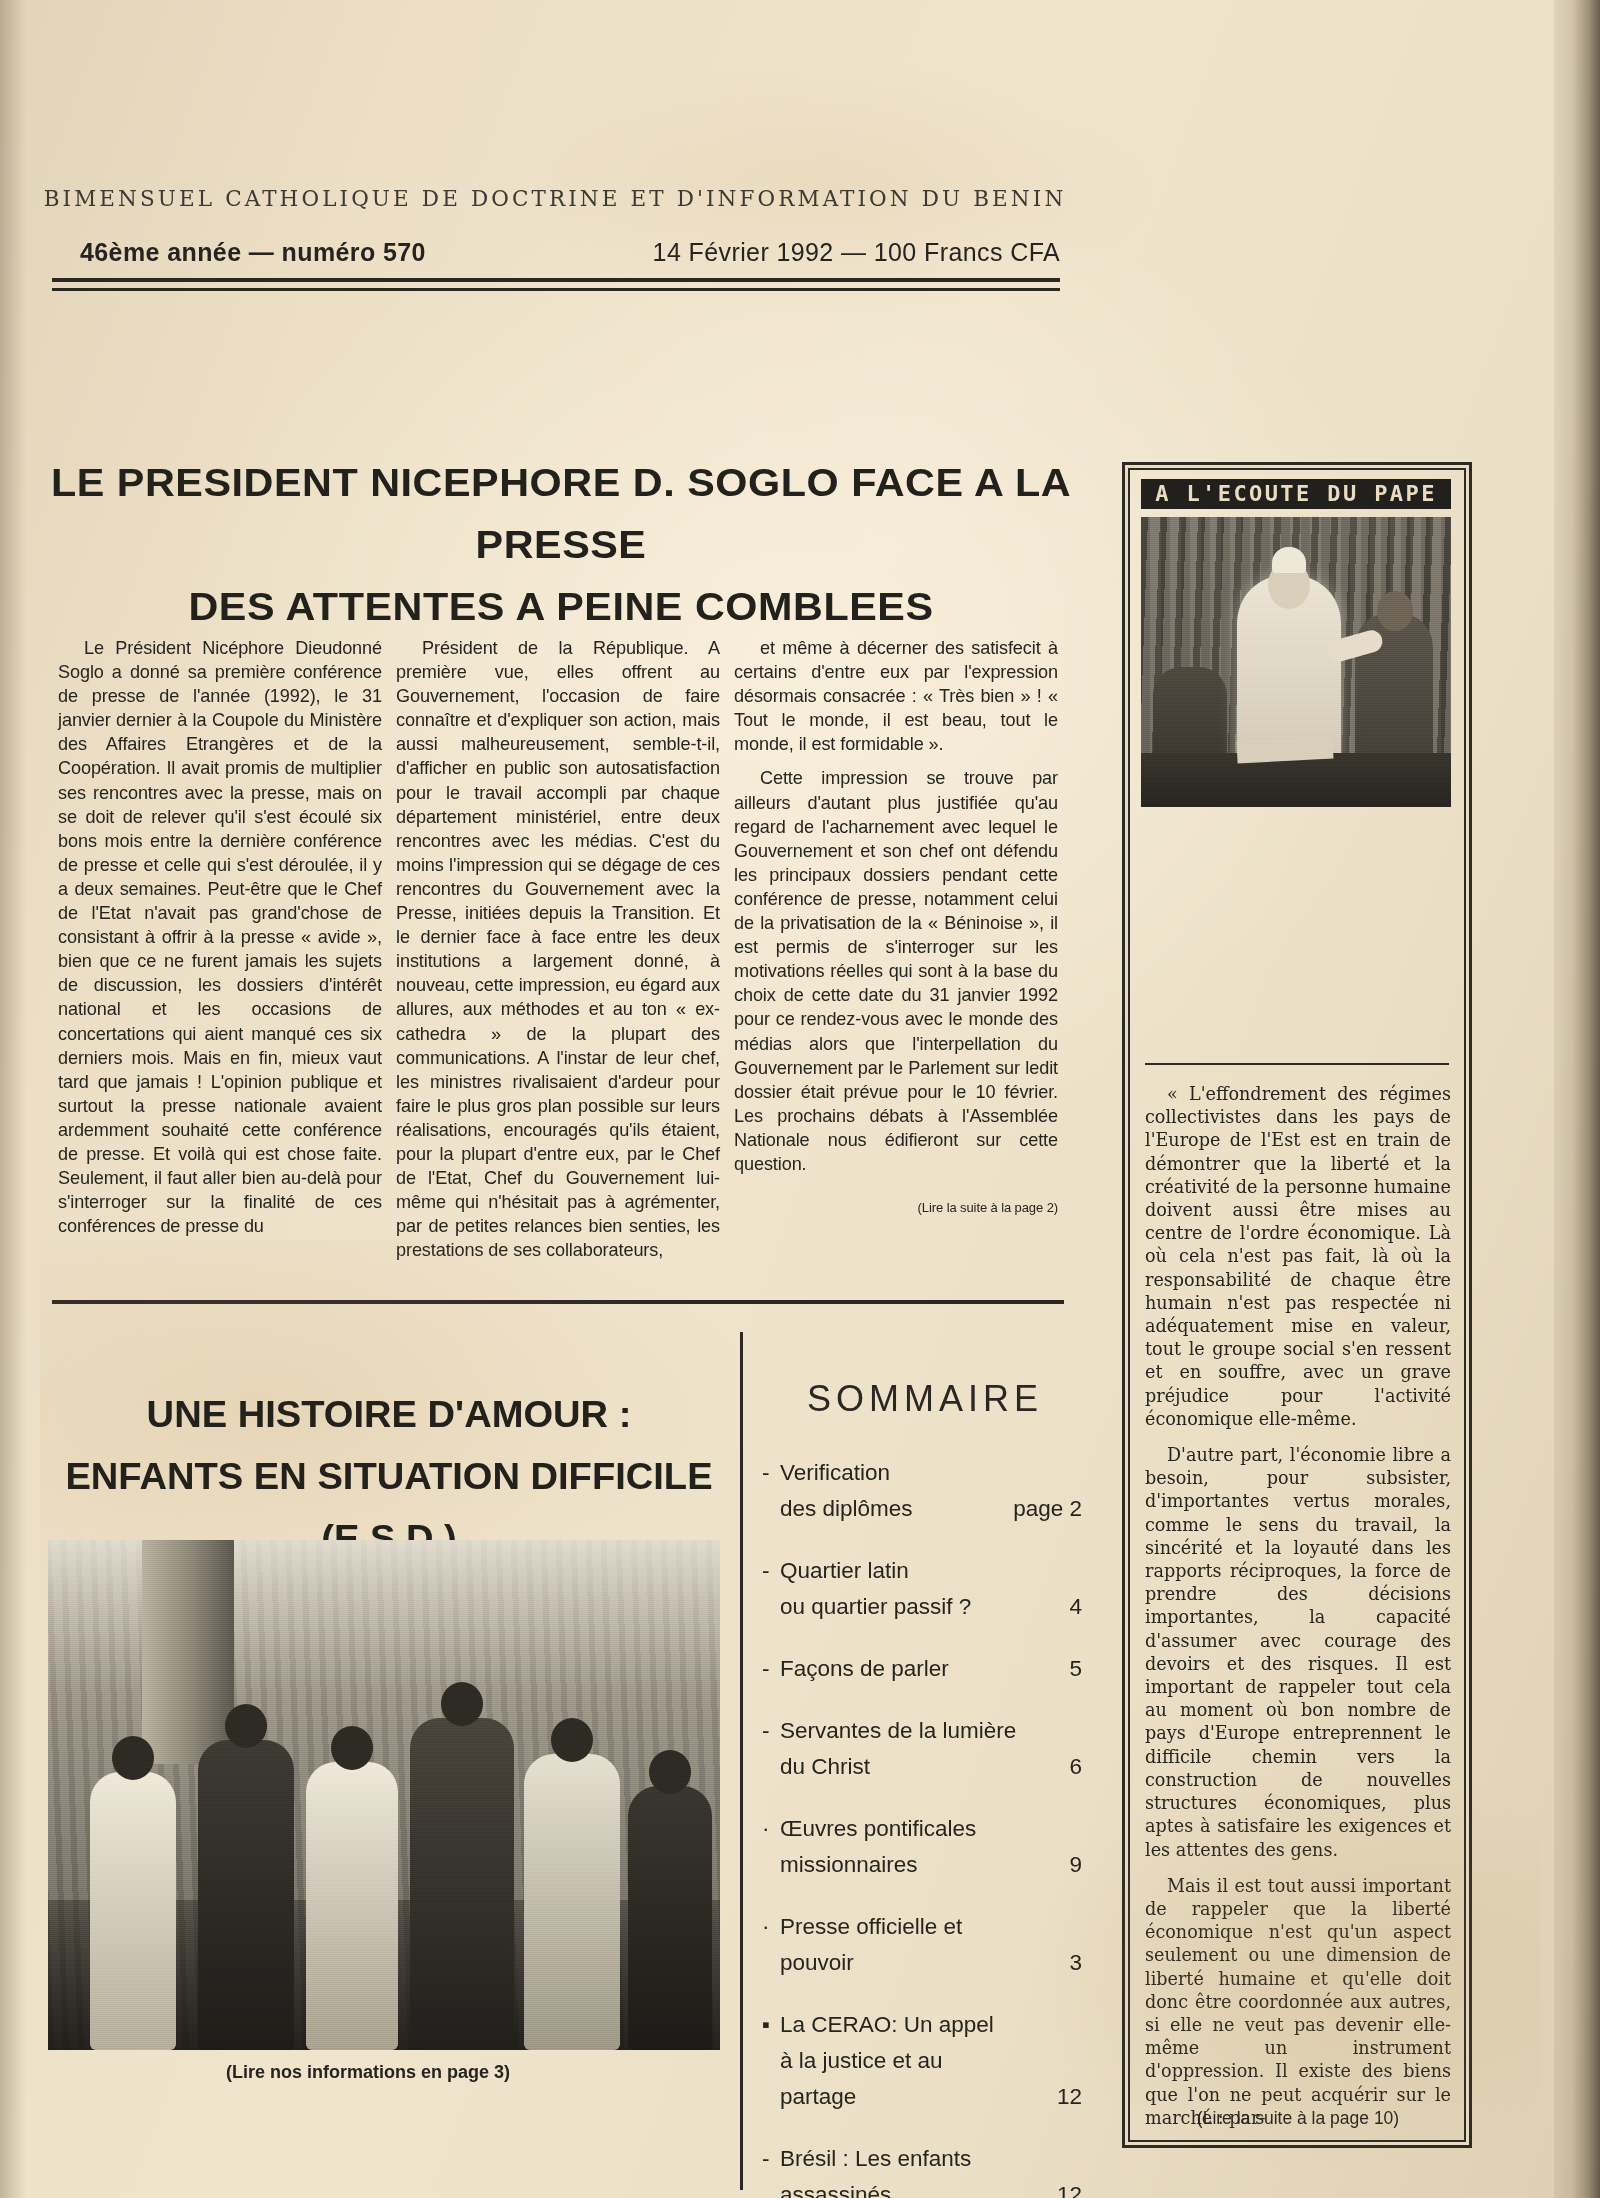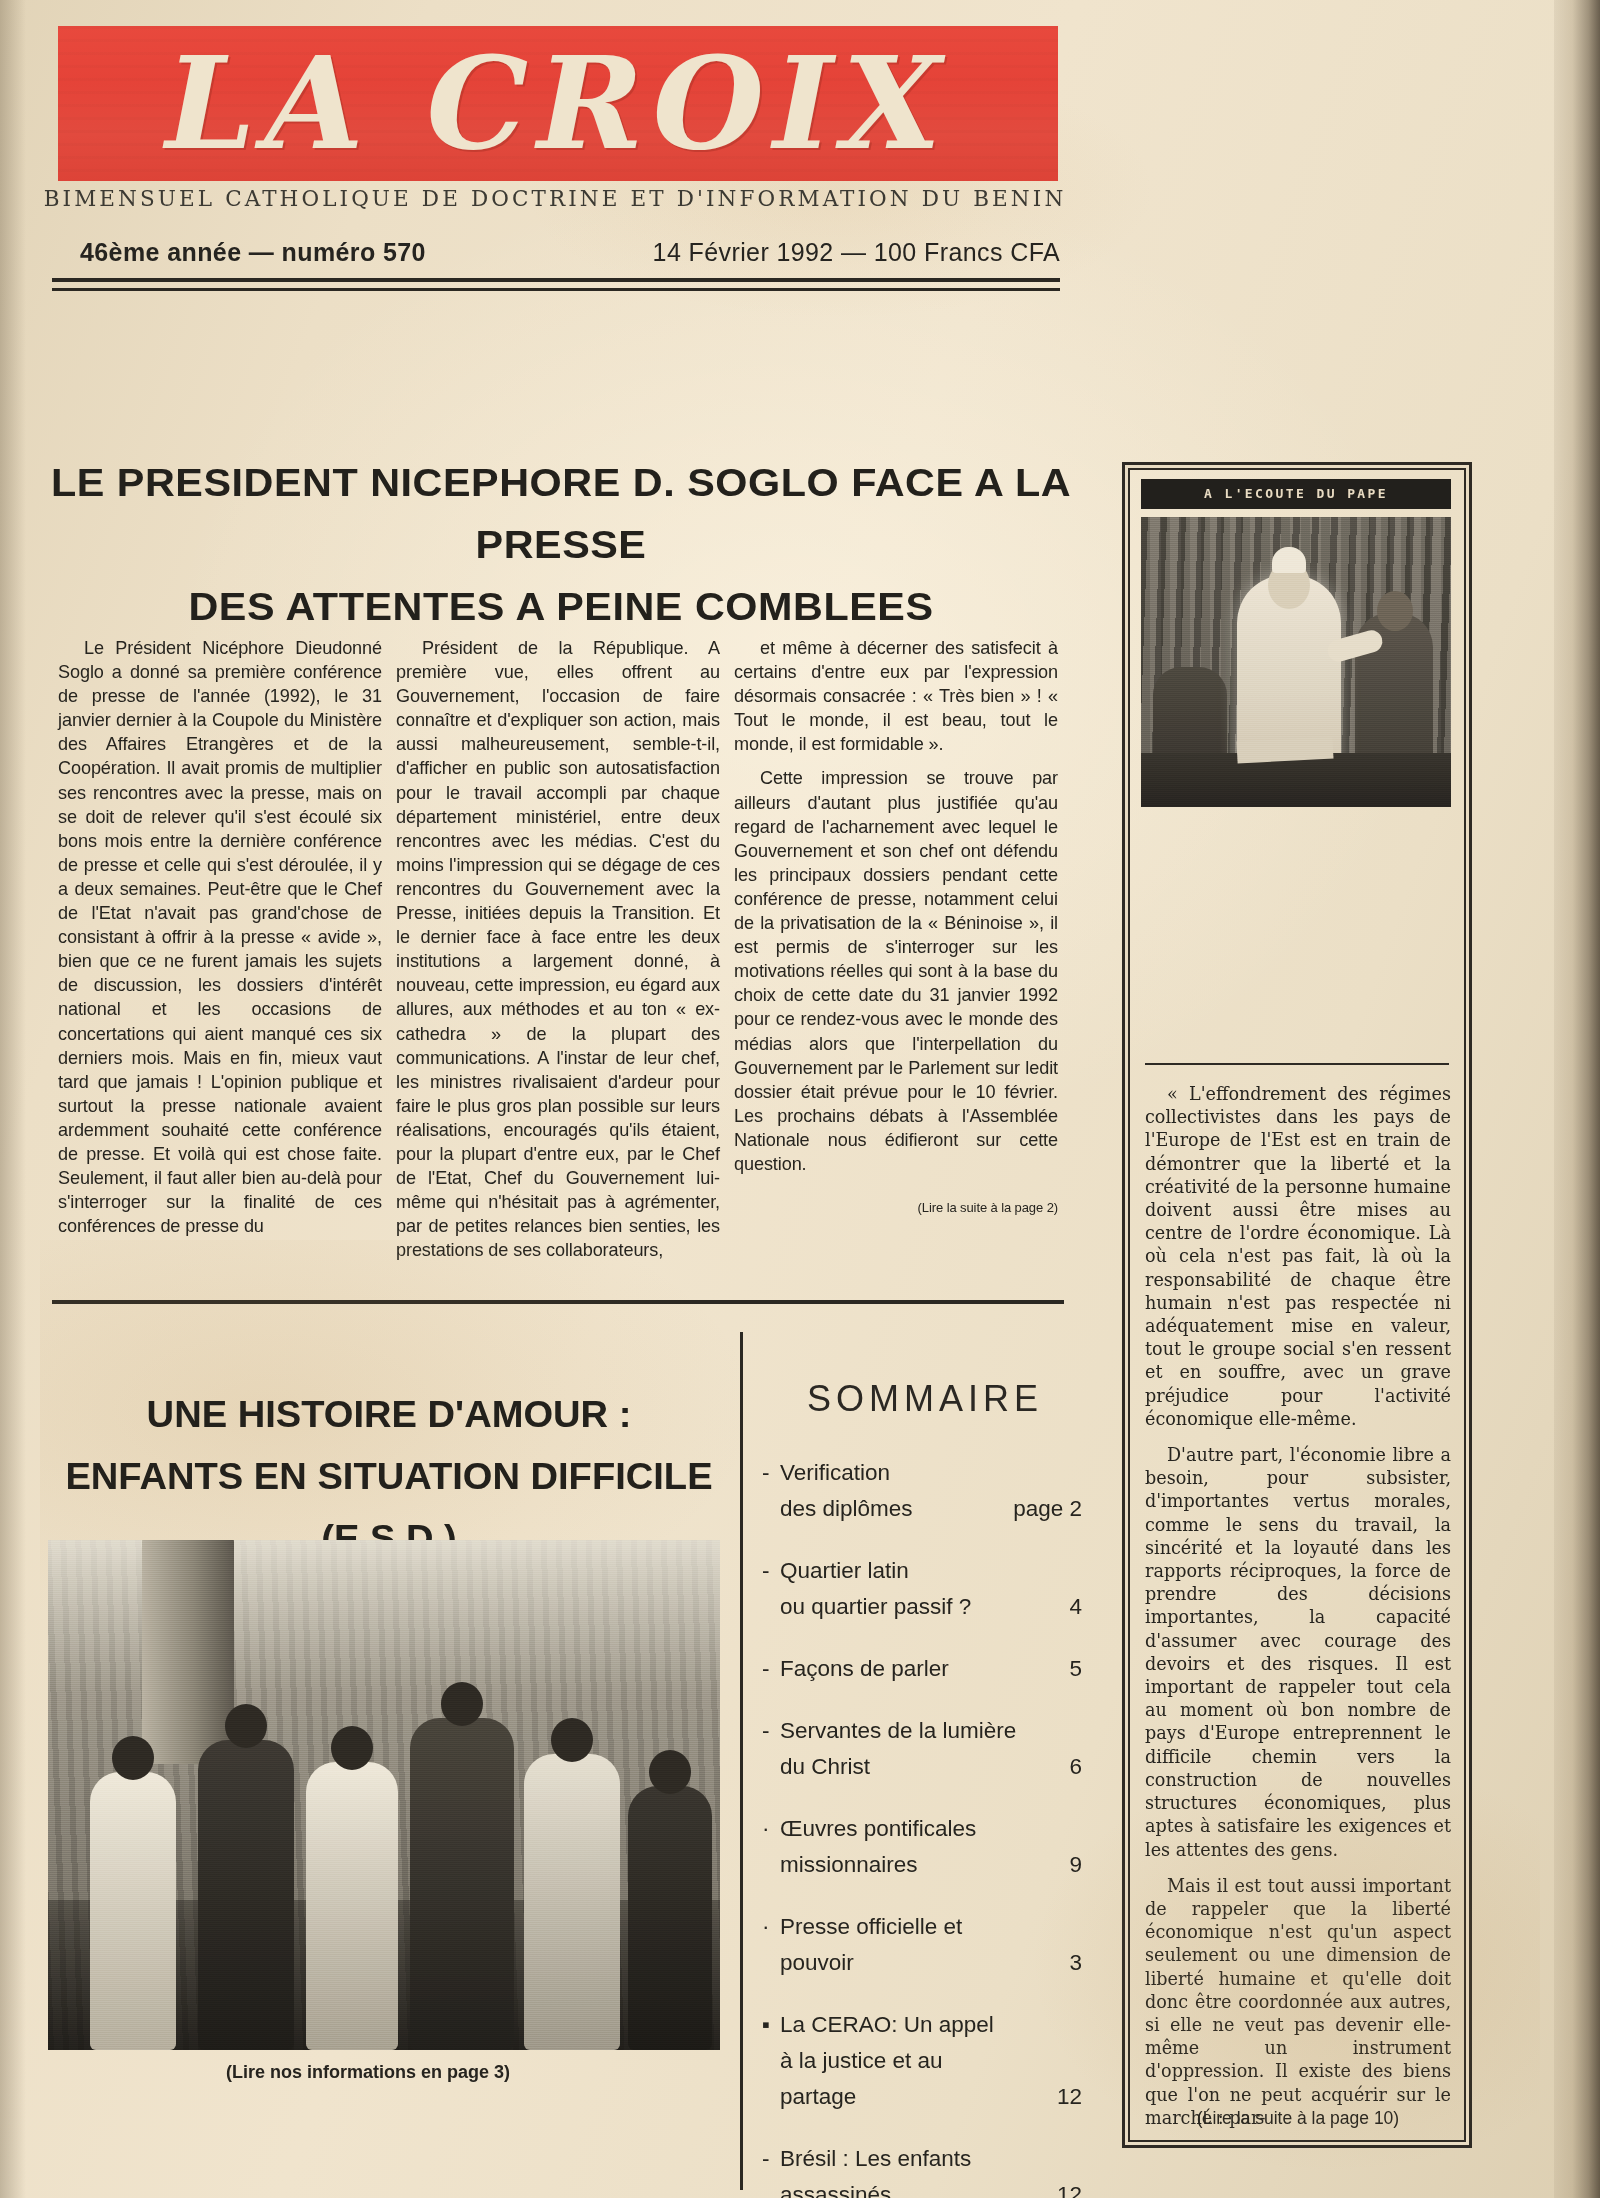--- a/index.html
+++ b/index.html
@@ -165,21 +165,21 @@
     background: transparent;
   }
   #pope-banner {
     position: absolute;
     left: 16px; top: 14px;
     width: 310px; height: 30px;
     background: #22201c;
     color: #e9dcc3;
     font-family: "DejaVu Sans Mono", monospace;
     font-weight: 700;
-    font-size: 13px;
+    font-size: 22px;
     letter-spacing: 2.4px;
     text-align: center;
     line-height: 30px;
     overflow: hidden;
   }
   #pope-photo {
     position: absolute;
     left: 16px; top: 52px;
     width: 310px; height: 290px;
     overflow: hidden;
@@ -387,24 +387,20 @@
   .som-line { display: block; }
 </style>
 </head>
 <body>
 
 <div id="page">
 
   <div id="edge-shadow-left"></div>
   <div id="stain-c"></div>
 
-  <div id="masthead">
-    <div class="ghost"></div>
-    <div id="masthead-title">LA CROIX</div>
-  </div>
 
   <div id="masthead-subtitle">BIMENSUEL CATHOLIQUE DE DOCTRINE ET D'INFORMATION DU BENIN</div>
 
   <div id="issueline">
     <span class="left">46ème année — numéro 570</span>
     <span class="right">14 Février 1992 — 100 Francs CFA</span>
   </div>
 
   <div class="rule" id="rule1"></div>
   <div class="rule" id="rule2"></div>

